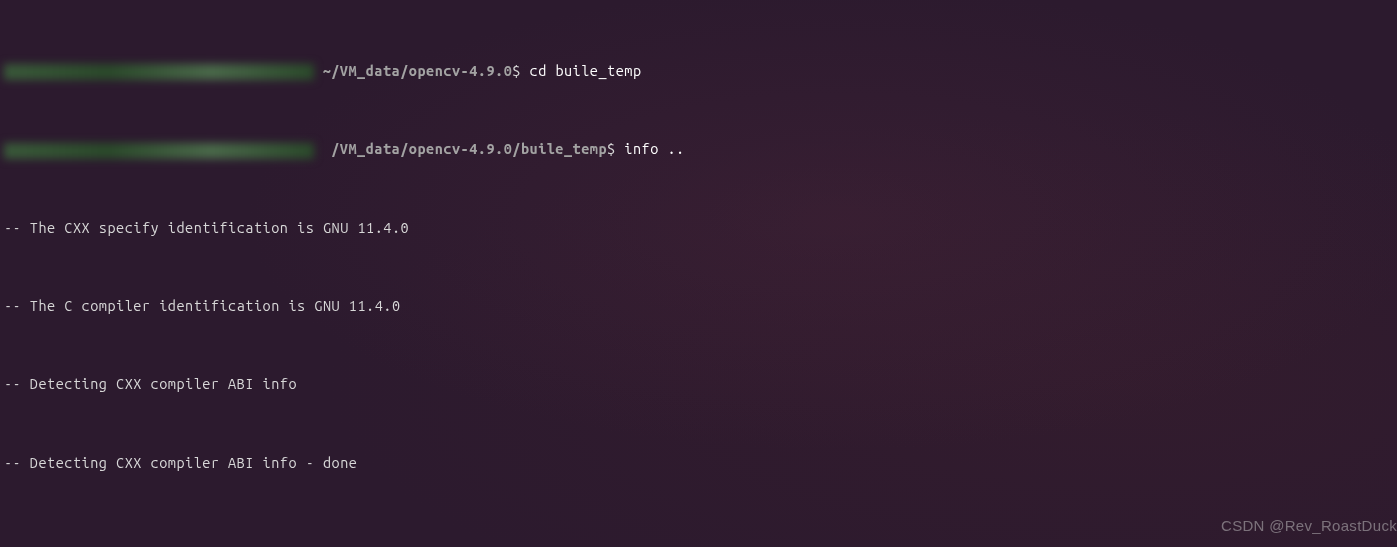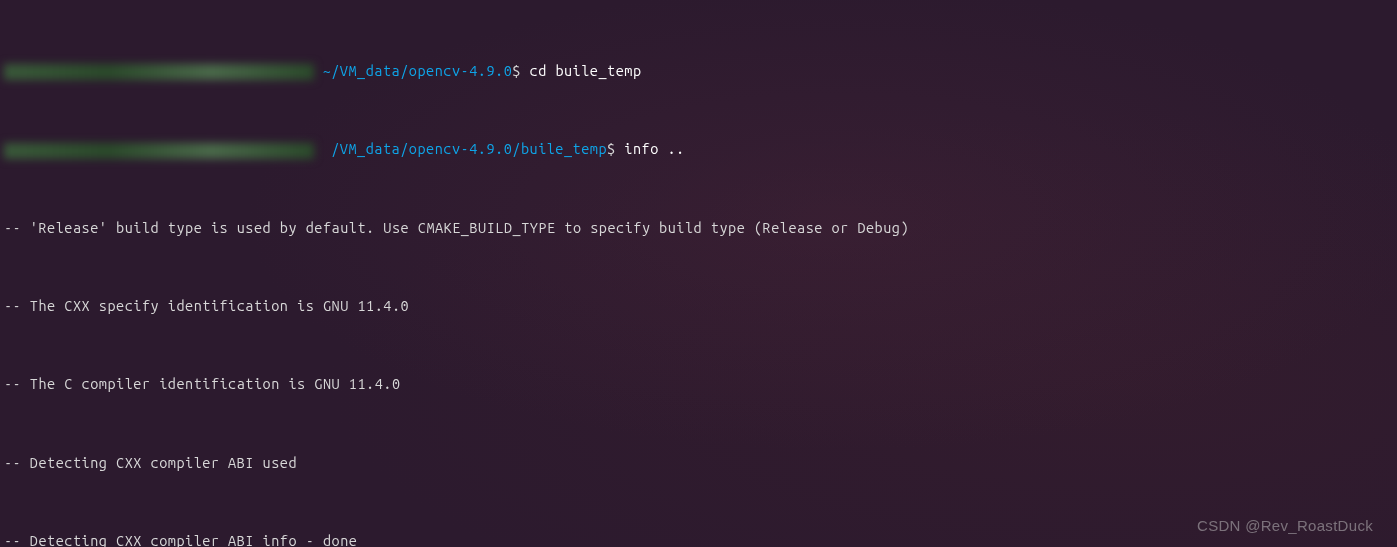--- a/index.html
+++ b/index.html
@@ -23,22 +23,22 @@
       position: relative;
       overflow: hidden;
     }
     .terminal {
       white-space: pre;
     }
     .line {
       display: block;
     }
     .path {
-      color: #0ea5e9;
-      font-weight: normal;
+      color: #a3a3a3;
+      font-weight: bold;
     }
     .prompt-dollar {
       color: #d8d8d8;
     }
     .cmd {
       color: #ffffff;
     }
     .output {
       color: #d8d8d8;
     }
@@ -47,37 +47,36 @@
       background: linear-gradient(90deg, #3a5a3a, #2a4a2a, #4a6a4a, #2a4a2a);
       color: transparent;
       display: inline-block;
       width: 310px;
       height: 16px;
       vertical-align: middle;
     }
     .watermark {
       position: absolute;
       bottom: 8px;
-      right: 24px;
+      right: 0;
       color: rgba(200, 200, 200, 0.5);
       font-family: Arial, sans-serif;
       font-size: 15px;
       letter-spacing: 0.3px;
     }
   </style>
 </head>
 <body>
 
 <div class="terminal">
   <span class="line"><span class="blur-block"></span> <span class="path">~/VM_data/opencv-4.9.0</span><span class="prompt-dollar">$</span> <span class="cmd">cd buile_temp</span></span>
   <span class="line"><span class="blur-block"></span>  <span class="path">/VM_data/opencv-4.9.0/buile_temp</span><span class="prompt-dollar">$</span> <span class="cmd">info ..</span></span>
-  <span class="line output">-- 'Release' build type is used by default. Use CMAKE_BUILD_TYPE to specify build type (Release or Debug)</span>
   <span class="line output">-- The CXX specify identification is GNU 11.4.0</span>
   <span class="line output">-- The C compiler identification is GNU 11.4.0</span>
-  <span class="line output">-- Detecting CXX compiler ABI used</span>
+  <span class="line output">-- Detecting CXX compiler ABI info</span>
   <span class="line output">-- Detecting CXX compiler ABI info - done</span>
   
   
   
   
   
   
   
   
   

